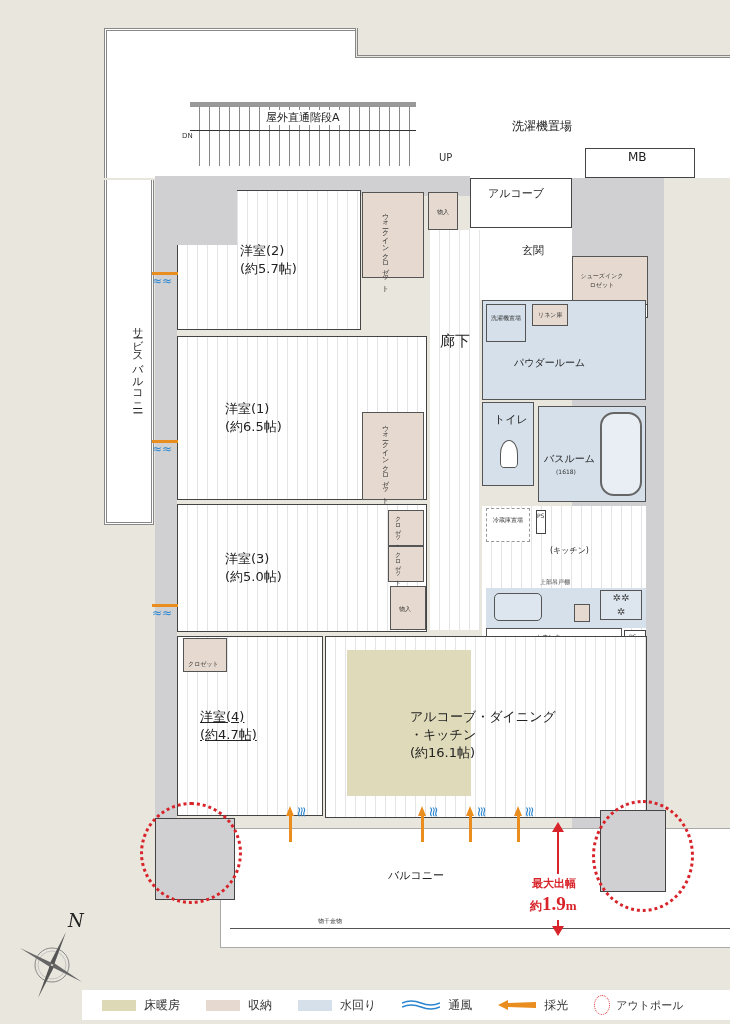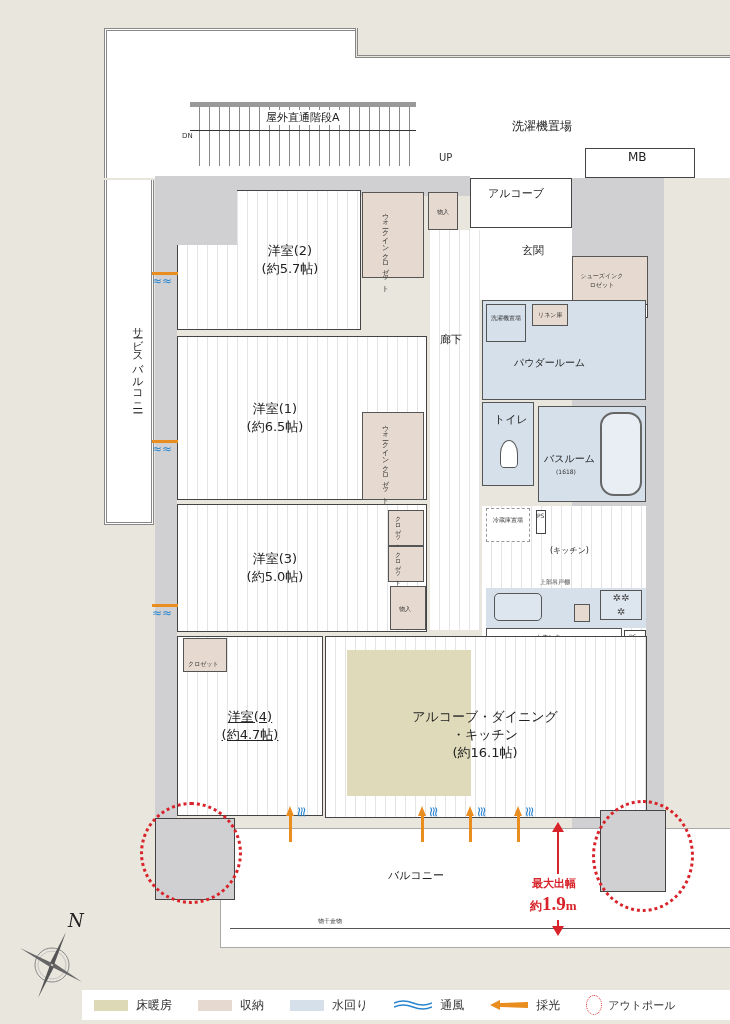--- a/index.html
+++ b/index.html
@@ -4,21 +4,21 @@
 <style>
   html,body{margin:0;padding:0;}
   body{width:730px;height:1024px;background:#e9e6dd;position:relative;overflow:hidden;font-family:"DejaVu Sans","Liberation Sans",sans-serif;color:#222;}
   .abs{position:absolute;box-sizing:border-box;}
   .wall{background:#d0d0d2;}
   .floor{background-color:#fff;background-image:repeating-linear-gradient(90deg,#ffffff 0px,#ffffff 9px,#e4e4e6 9px,#e4e4e6 10px);}
   .storage{background:#e6d9cf;border:1px solid #555;}
   .wet{background:#d6e0ea;border:1px solid #555;}
   .heat{background:#ddd9b6;opacity:.95;}
   .line{border:1px solid #444;}
-  .room-label{font-size:13px;text-align:center;line-height:18px;color:#222;}
+  .room-label{font-size:13px;text-align:left;line-height:18px;color:#222;}
   .small{font-size:7px;color:#333;}
   .tiny{font-size:6px;color:#333;}
   .vert{writing-mode:vertical-rl;text-orientation:upright;}
   .dot-circle{border:3px dotted #d8232a;border-radius:50%;}
   .legend-swatch{display:inline-block;width:34px;height:11px;vertical-align:middle;margin-right:8px;}
   .legend-item{display:inline-flex;align-items:center;margin-right:26px;font-family:"DejaVu Serif","Liberation Serif",serif;font-size:12px;color:#333;}
   .arrow-up{width:0;height:0;border-left:4px solid transparent;border-right:4px solid transparent;border-bottom:10px solid #e88d1e;}
 </style>
 </head>
 <body>
@@ -59,21 +59,21 @@
 <div class="abs" style="left:488px;top:186px;font-size:11px;">アルコーブ</div>
 <div class="abs" style="left:470px;top:228px;width:102px;height:72px;background:#fff;"></div>
 <div class="abs" style="left:522px;top:243px;font-size:11px;">玄関</div>
 <div class="abs storage" style="left:572px;top:256px;width:76px;height:60px;"></div>
 <div class="abs tiny" style="left:580px;top:272px;width:44px;text-align:center;">シューズインクロゼット</div>
 <div class="abs tiny" style="left:585px;top:306px;">(可動棚)</div>
 <div class="abs line" style="left:630px;top:304px;width:18px;height:14px;background:#fff;"></div>
 <div class="abs tiny" style="left:634px;top:307px;">PS</div>
 
 <div class="abs floor" style="left:430px;top:230px;width:50px;height:400px;"></div>
-<div class="abs" style="left:440px;top:332px;font-size:11px;">廊下</div>
+<div class="abs" style="left:440px;top:332px;font-size:15px;">廊下</div>
 
 <div class="abs wet" style="left:482px;top:300px;width:164px;height:100px;"></div>
 <div class="abs wet" style="left:486px;top:304px;width:40px;height:38px;"></div>
 <div class="abs tiny" style="left:490px;top:314px;width:32px;text-align:center;">洗濯機置場</div>
 <div class="abs storage" style="left:532px;top:304px;width:36px;height:22px;"></div>
 <div class="abs tiny" style="left:538px;top:311px;">リネン庫</div>
 <div class="abs" style="left:514px;top:356px;font-size:10px;">パウダールーム</div>
 
 <div class="abs wet" style="left:482px;top:402px;width:52px;height:84px;"></div>
 <div class="abs" style="left:494px;top:412px;font-size:11px;">トイレ</div>
@@ -190,21 +190,21 @@
     <circle cx="38" cy="55" r="17" fill="none" stroke="#888" stroke-width="1"></circle>
     <circle cx="38" cy="55" r="14" fill="none" stroke="#aaa" stroke-width="0.6"></circle>
     <polygon points="52,22 40,55 36,53" fill="#555"></polygon>
     <polygon points="24,88 36,55 40,57" fill="#555"></polygon>
     <polygon points="6,38 38,53 36,57" fill="#666"></polygon>
     <polygon points="68,72 38,57 40,53" fill="#666"></polygon>
   </svg>
   <div class="abs" style="left:54px;top:0px;font-family:'DejaVu Serif','Liberation Serif',serif;font-style:italic;font-size:18px;">N</div>
 </div>
 
-<div class="abs" style="left:82px;top:990px;width:648px;height:30px;background:#fff;display:flex;align-items:center;padding-left:12px;">
+<div class="abs" style="left:82px;top:990px;width:648px;height:30px;background:#fff;display:flex;align-items:center;padding-left:20px;">
   <div class="legend-item">
     <span class="legend-swatch" style="background:#ddd9b6;"></span>
     <span>床暖房</span>
   </div>
   <div class="legend-item">
     <span class="legend-swatch" style="background:#e6d9cf;"></span>
     <span>収納</span>
   </div>
   <div class="legend-item">
     <span class="legend-swatch" style="background:#d6e0ea;"></span>

